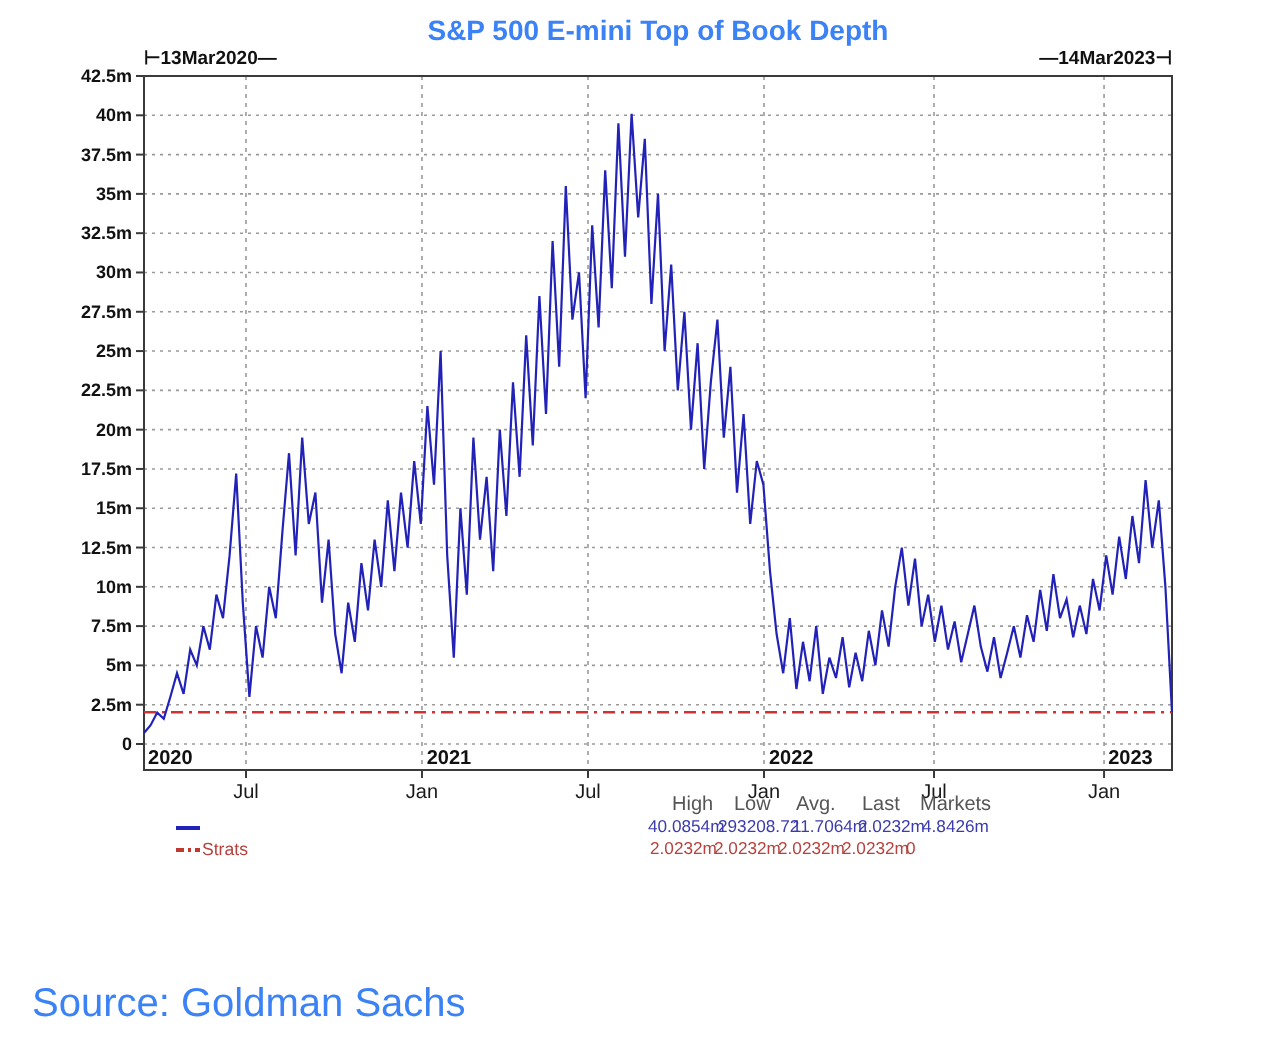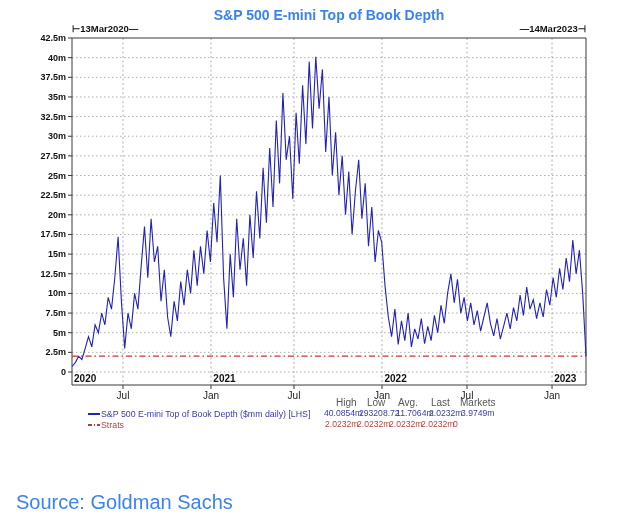--- a/index.html
+++ b/index.html
@@ -112,31 +112,31 @@
       <text x="586" y="32" text-anchor="end" font-size="9.5px" font-weight="bold" fill="#111">—14Mar2023⊣</text>
     </svg>
 
   <span class="abs stat-header" style="left:336px">High</span>
   <span class="abs stat-header" style="left:367px">Low</span>
   <span class="abs stat-header" style="left:398px">Avg.</span>
   <span class="abs stat-header" style="left:431px">Last</span>
   <span class="abs stat-header" style="left:460px">Markets</span>
 
   <div id="legend-row-1" class="abs legend-row">
-    <span class="legend-marker marker-solid"></span><span class="legend-label">S&amp;P 500 E-mini Top of Book Depth ($mm daily) [LHS]</span>
+    <span class="legend-marker marker-solid"></span>
   </div>
   <div id="legend-row-2" class="abs legend-row">
     <span class="legend-marker marker-dashdot"></span><span class="legend-label">Strats</span>
   </div>
 
   <span class="abs stat-val blue" style="left:324px">40.0854m</span>
   <span class="abs stat-val blue" style="left:359px">293208.72</span>
   <span class="abs stat-val blue" style="left:396px">11.7064m</span>
   <span class="abs stat-val blue" style="left:429px">2.0232m</span>
-  <span class="abs stat-val blue" style="left:461px">3.9749m</span>
+  <span class="abs stat-val blue" style="left:461px">4.8426m</span>
 
   <span class="abs stat-val red" style="left:325px">2.0232m</span>
   <span class="abs stat-val red" style="left:357px">2.0232m</span>
   <span class="abs stat-val red" style="left:389px">2.0232m</span>
   <span class="abs stat-val red" style="left:421px">2.0232m</span>
   <span class="abs stat-val red" style="left:453px">0</span>
 
 
   <div id="source-caption" class="abs">Source: Goldman Sachs</div>
 

